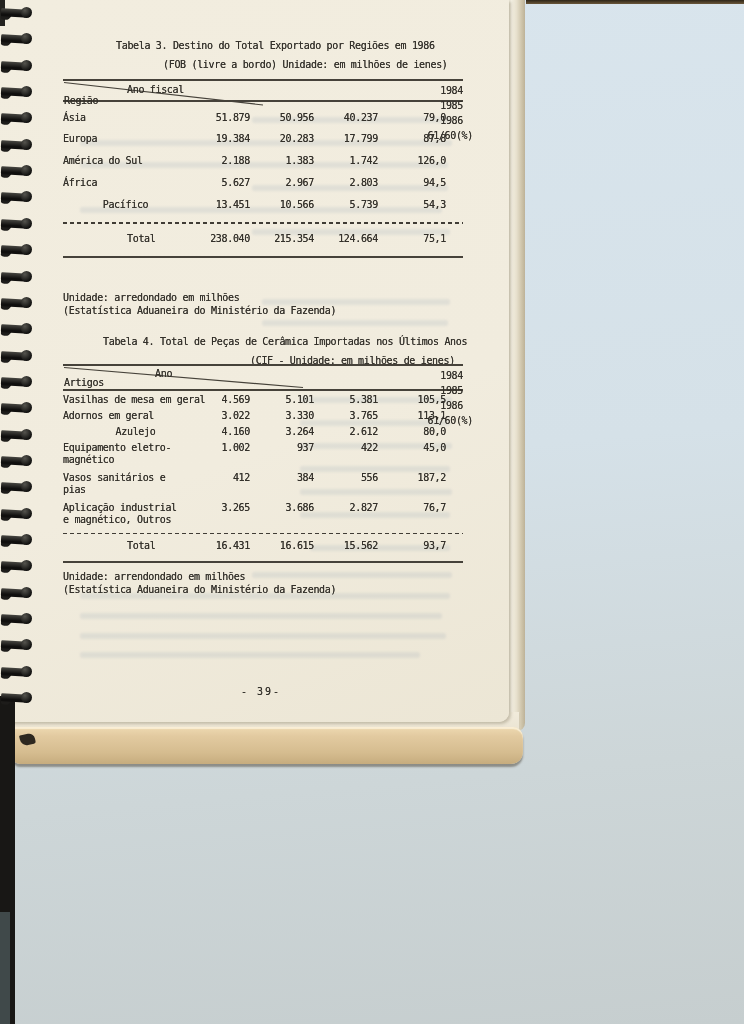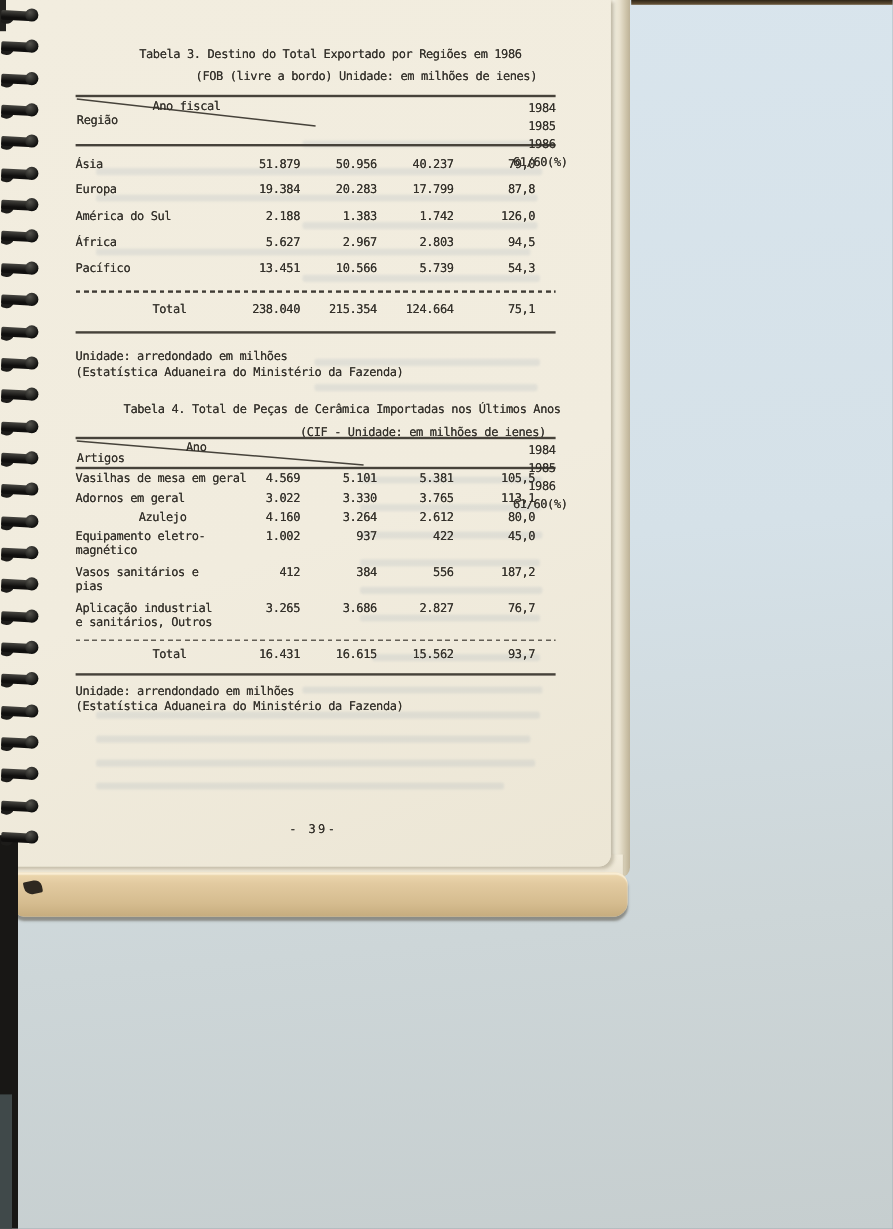--- a/index.html
+++ b/index.html
@@ -53,21 +53,21 @@
 
   
   .tw{position:absolute;white-space:pre-line;text-shadow:0 0 .35px rgba(51,48,42,.85);}
 
   
   .ttable{position:absolute;left:63px;width:400px;}
   .rule{height:2px;background:#46423a;}
   .rule.thin{height:1.5px;}
   .rule.dashed{height:1.5px;background:repeating-linear-gradient(90deg,#403c35 0 4px,transparent 4px 7px);}
   .thead{position:relative;}
-  .t3h{height:39px;}
+  .t3h{height:19px;}
   .t4h{height:23px;}
   .diag{position:absolute;left:0;top:0;}
   .corner-top{position:absolute;text-shadow:0 0 .35px rgba(51,48,42,.85);}
   .corner-bottom{position:absolute;left:1px;text-shadow:0 0 .35px rgba(51,48,42,.85);}
   .t3h .corner-top{left:64px;top:3px;}
   .t3h .corner-bottom{top:14px;}
   .t4h .corner-top{left:92px;top:2px;}
   .t4h .corner-bottom{top:11px;}
   .hgrid{position:absolute;left:0;top:0;right:0;bottom:0;display:grid;}
   .trow{display:grid;}
@@ -172,21 +172,21 @@
             <div class="cell num">126,0</div>
           </div>
           <div class="trow">
             <div class="cell tw-label" style="white-space: pre-line;">África</div>
             <div class="cell num">5.627</div>
             <div class="cell num">2.967</div>
             <div class="cell num">2.803</div>
             <div class="cell num">94,5</div>
           </div>
           <div class="trow">
-            <div class="cell tw-label" style="white-space: pre-line;">Pacífico</div>
+            <div class="cell tw-label" style="white-space: pre-line; text-align: center;">Pacífico</div>
             <div class="cell num">13.451</div>
             <div class="cell num">10.566</div>
             <div class="cell num">5.739</div>
             <div class="cell num">54,3</div>
           </div>
         </div>
       <div class="rule dashed t3-dash"></div>
       <div class="total-row t3-total">
           <div class="cell total-lbl">Total</div>
           <div class="cell num">238.040</div>
@@ -255,21 +255,21 @@
           <div class="trow tall">
             <div class="cell tw-label" style="white-space: pre-line;">Vasos sanitários e
 pias</div>
             <div class="cell num">412</div>
             <div class="cell num">384</div>
             <div class="cell num">556</div>
             <div class="cell num">187,2</div>
           </div>
           <div class="trow tall">
             <div class="cell tw-label" style="white-space: pre-line;">Aplicação industrial
-e sanitários, Outros</div>
+e magnético, Outros</div>
             <div class="cell num">3.265</div>
             <div class="cell num">3.686</div>
             <div class="cell num">2.827</div>
             <div class="cell num">76,7</div>
           </div>
         </div>
       <div class="rule dashed t4-dash"></div>
       <div class="total-row t4-total">
           <div class="cell total-lbl">Total</div>
           <div class="cell num">16.431</div>

